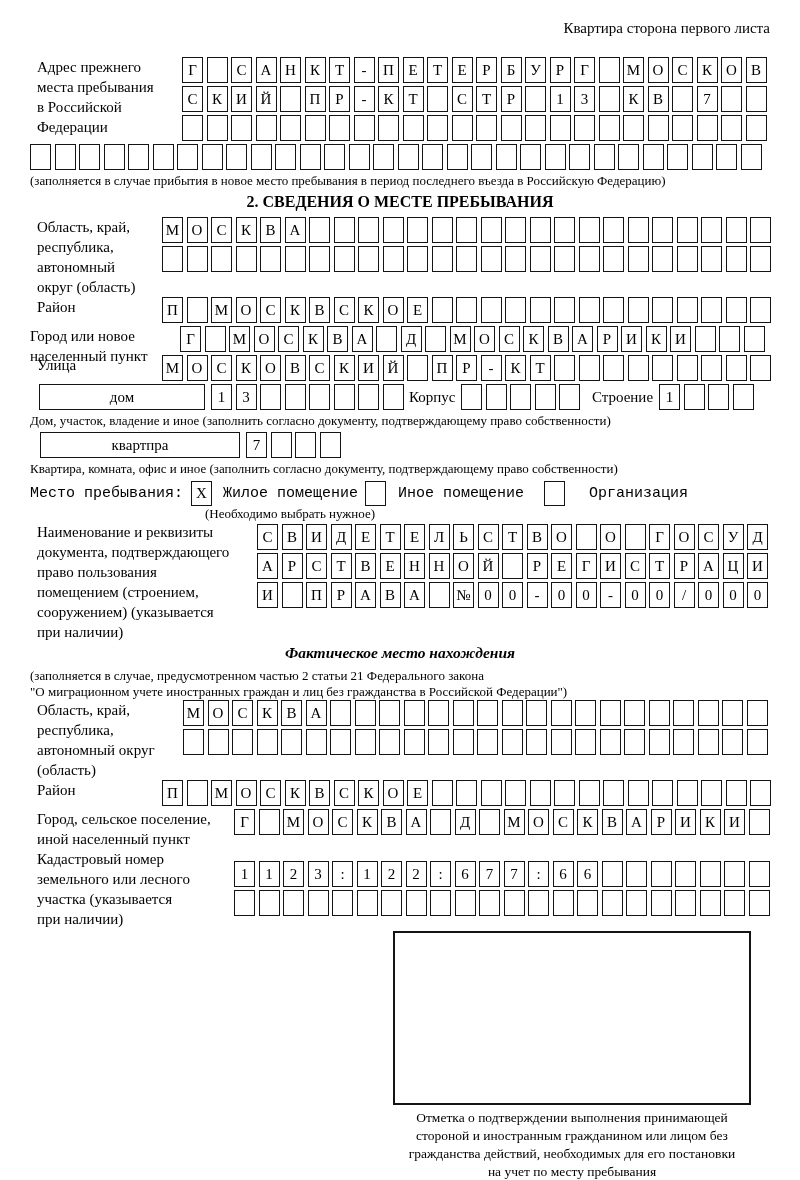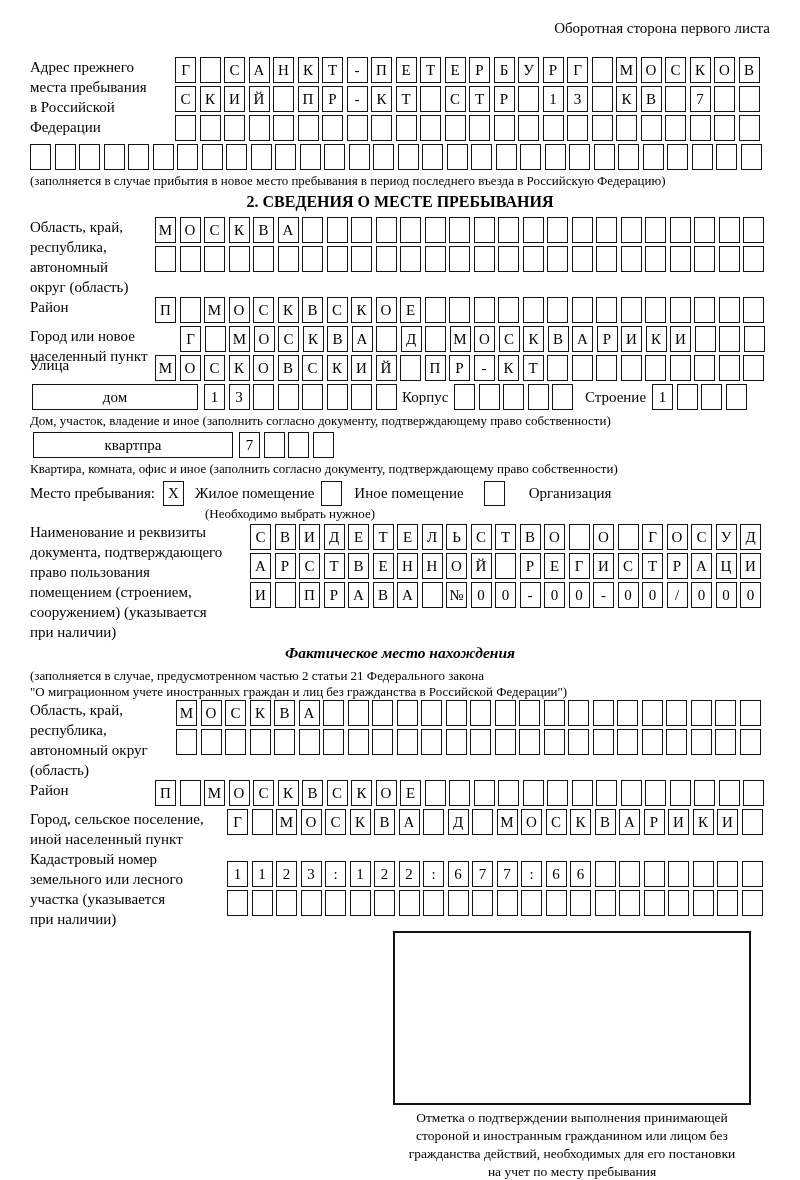--- a/index.html
+++ b/index.html
@@ -2,21 +2,21 @@
 <html><head>
 <meta charset="utf-8">
 <style>
   html,body { margin:0; padding:0; background:#fff; }
   .page {
     position:relative; width:800px; height:1180px; box-sizing:border-box;
     padding:20px 30px 0 30px; overflow:hidden; background:#fff; color:#000;
     font-family:"Liberation Serif","DejaVu Serif",serif;
   }
   .hdr-note { text-align:right; font-size:15px; margin-bottom:20px; }
-  .blk { display:flex; align-items:flex-start; }
+  .blk { display:flex; align-items:flex-start;margin-left:7px; }
   .lbl { font-size:15px; line-height:20px; white-space:pre-line; flex:none; }
   .rows { flex:1; }
   .cells { display:flex; height:26px; margin-bottom:3px; }
   .cell {
     box-sizing:border-box; width:21px; height:26px; border:1.8px solid #141414;
     margin-right:3.5px; display:flex; align-items:center; justify-content:center;
     font-size:15px; line-height:1; flex:none;
   }
   .cap { font-size:13px; line-height:16px; }
   .cap.center { }
@@ -25,32 +25,32 @@
   .widebox {
     box-sizing:border-box; height:26px; border:1.8px solid #141414; flex:none;
     display:flex; align-items:center; justify-content:center; font-size:15px;
   }
   .inline-lbl { font-size:15px; line-height:26px; flex:none; }
   .chk {
     box-sizing:border-box; width:21px; height:25px; border:1.8px solid #141414; flex:none;
     display:flex; align-items:center; justify-content:center; font-size:15px;
   }
   .stay-row { display:flex; align-items:center; height:26px; }
-  .stay-lbl { font-size:15px; flex:none; }
+  .stay-lbl { font-size:15px; flex:none;font-family:Liberation Mono, monospace; }
   .mark-wrap { margin-left:312px; width:460px; text-align:center; margin-top:2px; }
   .mark-box { box-sizing:border-box; width:358px; height:174px; border:2px solid #141414; margin:0 auto 4px auto; }
   .mark-cap { font-size:13.5px; line-height:18px; white-space:pre-line; text-align:center; }
   .mb3 { margin-bottom:3px; }
 </style>
 </head>
 <body>
 
 <div class="page">
 
-  <div class="hdr-note">Оборотная сторона первого листа</div>
+  <div class="hdr-note">Квартира сторона первого листа</div>
 
   <div class="blk">
     <div class="lbl" style="width:145px">Адрес прежнего
 места пребывания
 в Российской
 Федерации</div>
     <div class="rows">
       <div class="cells">
           <span class="cell">Г</span>
           <span class="cell"></span>

